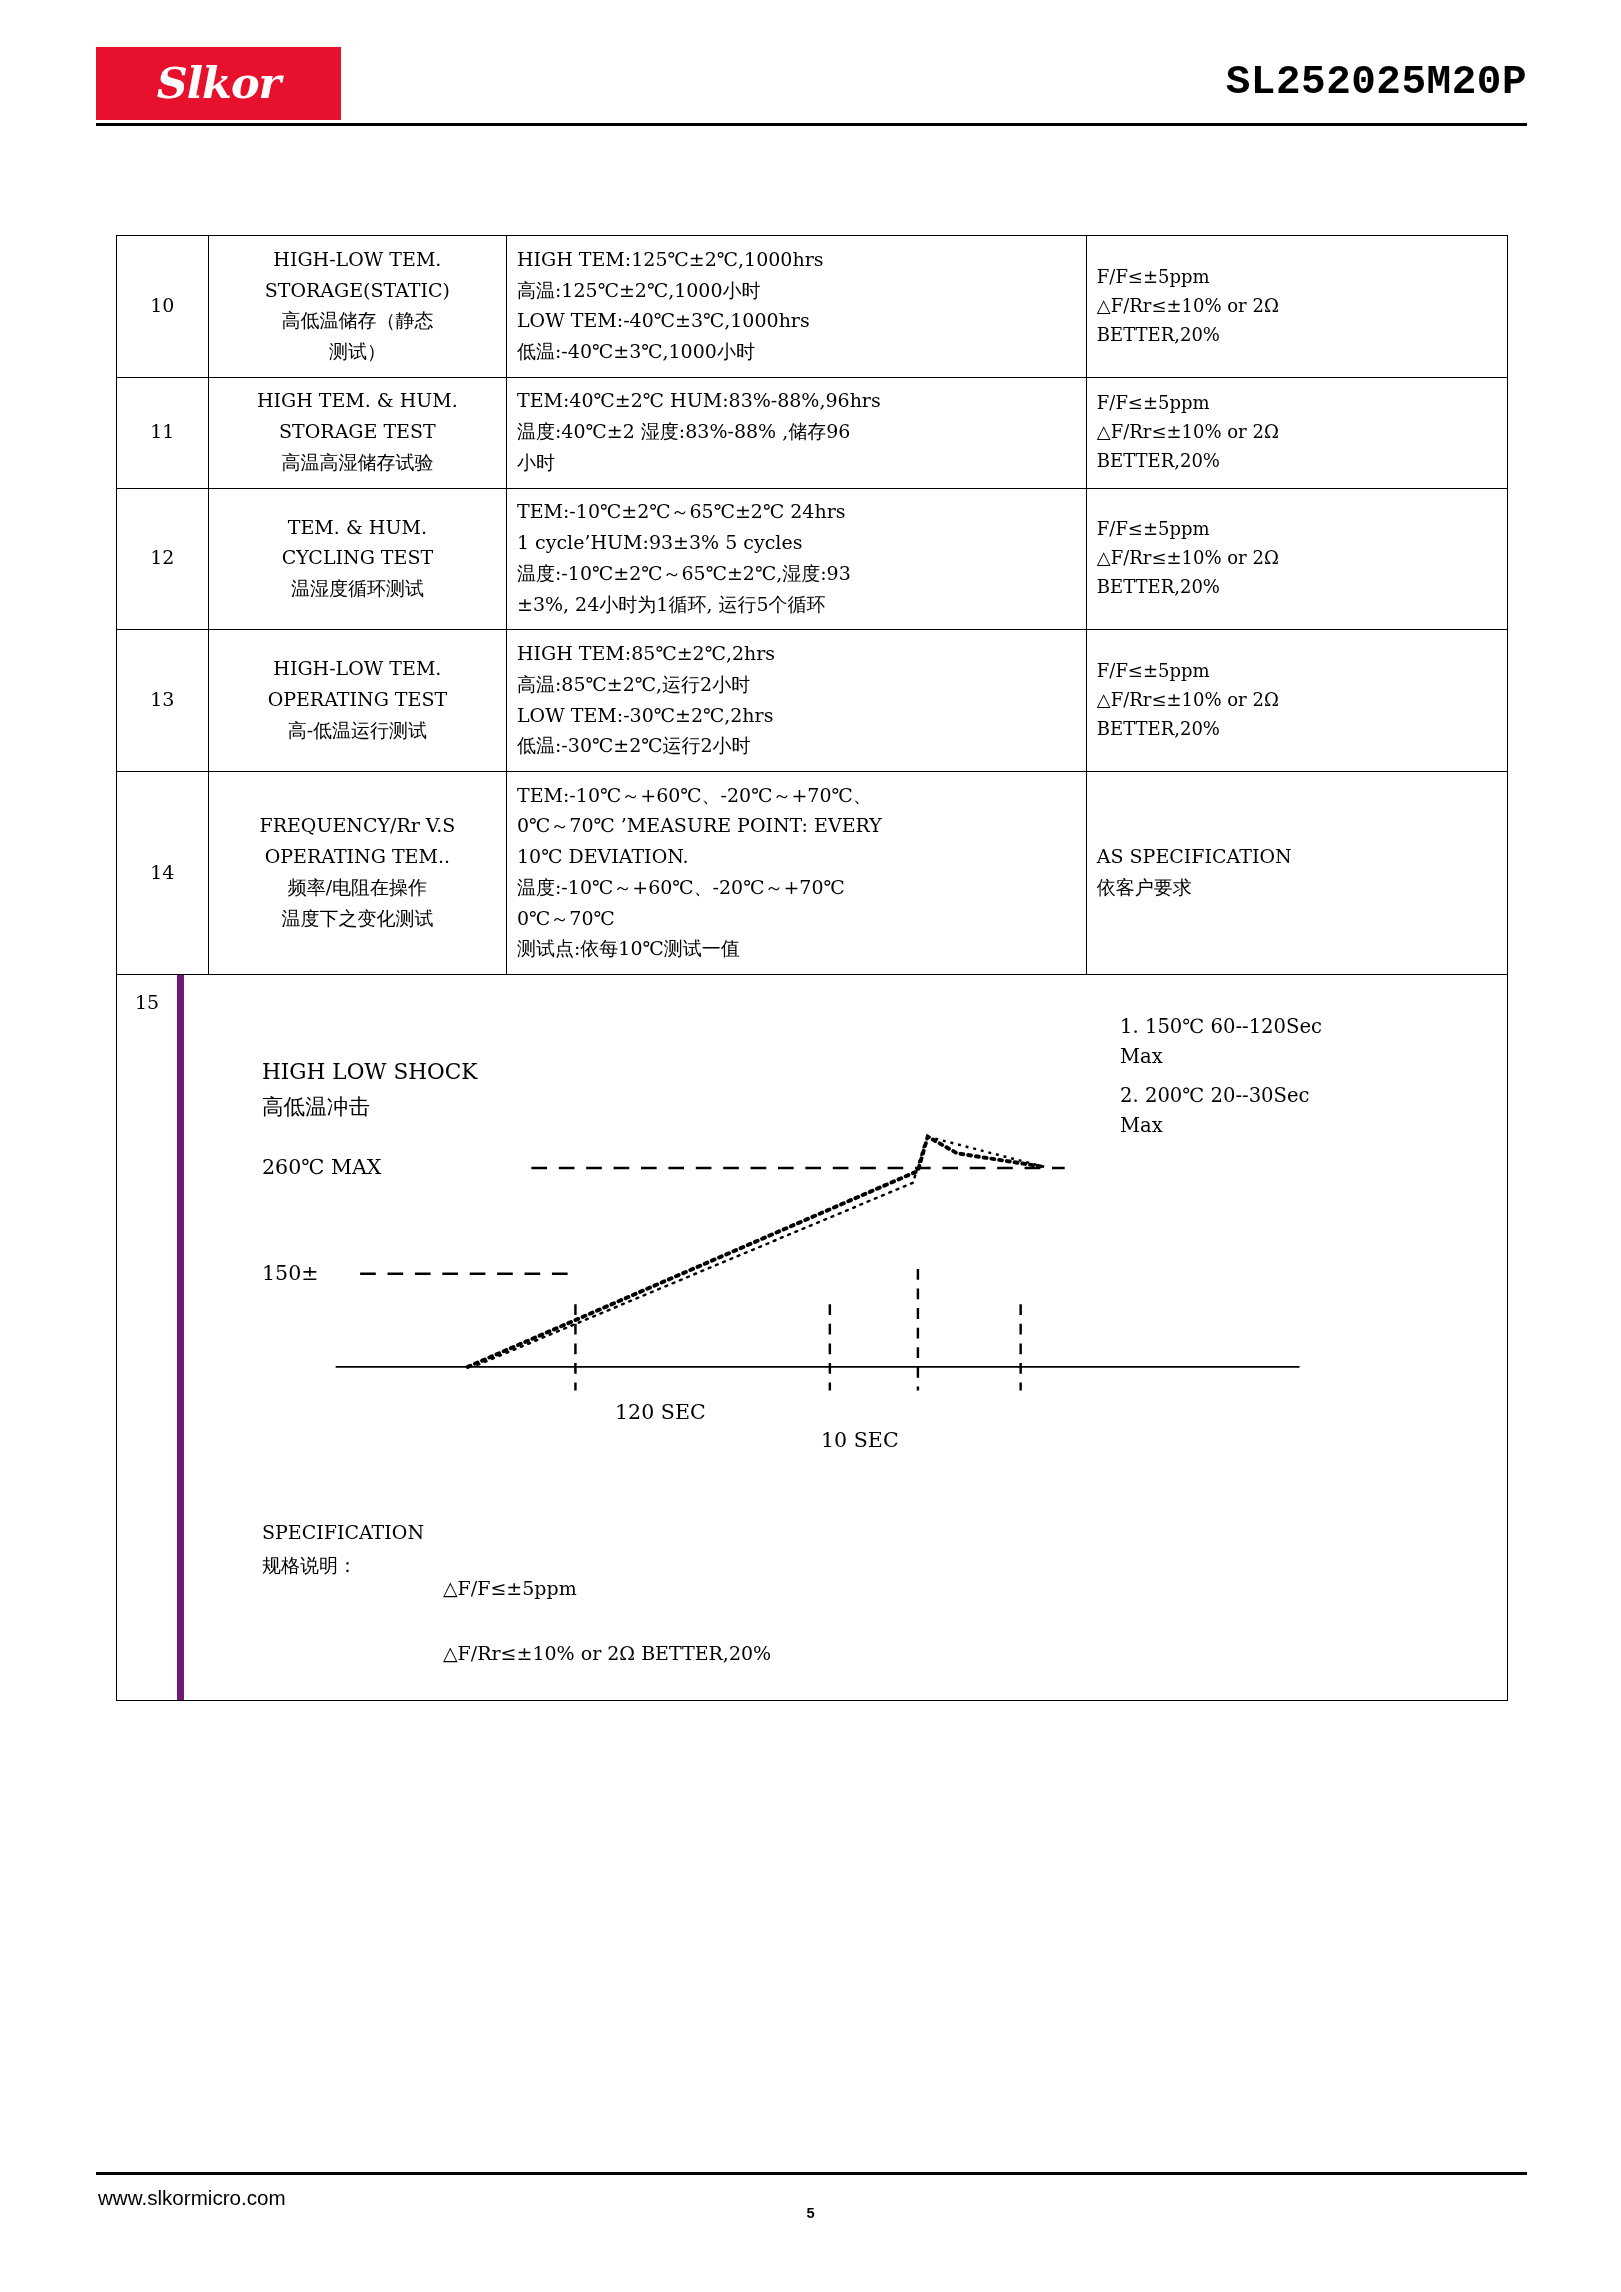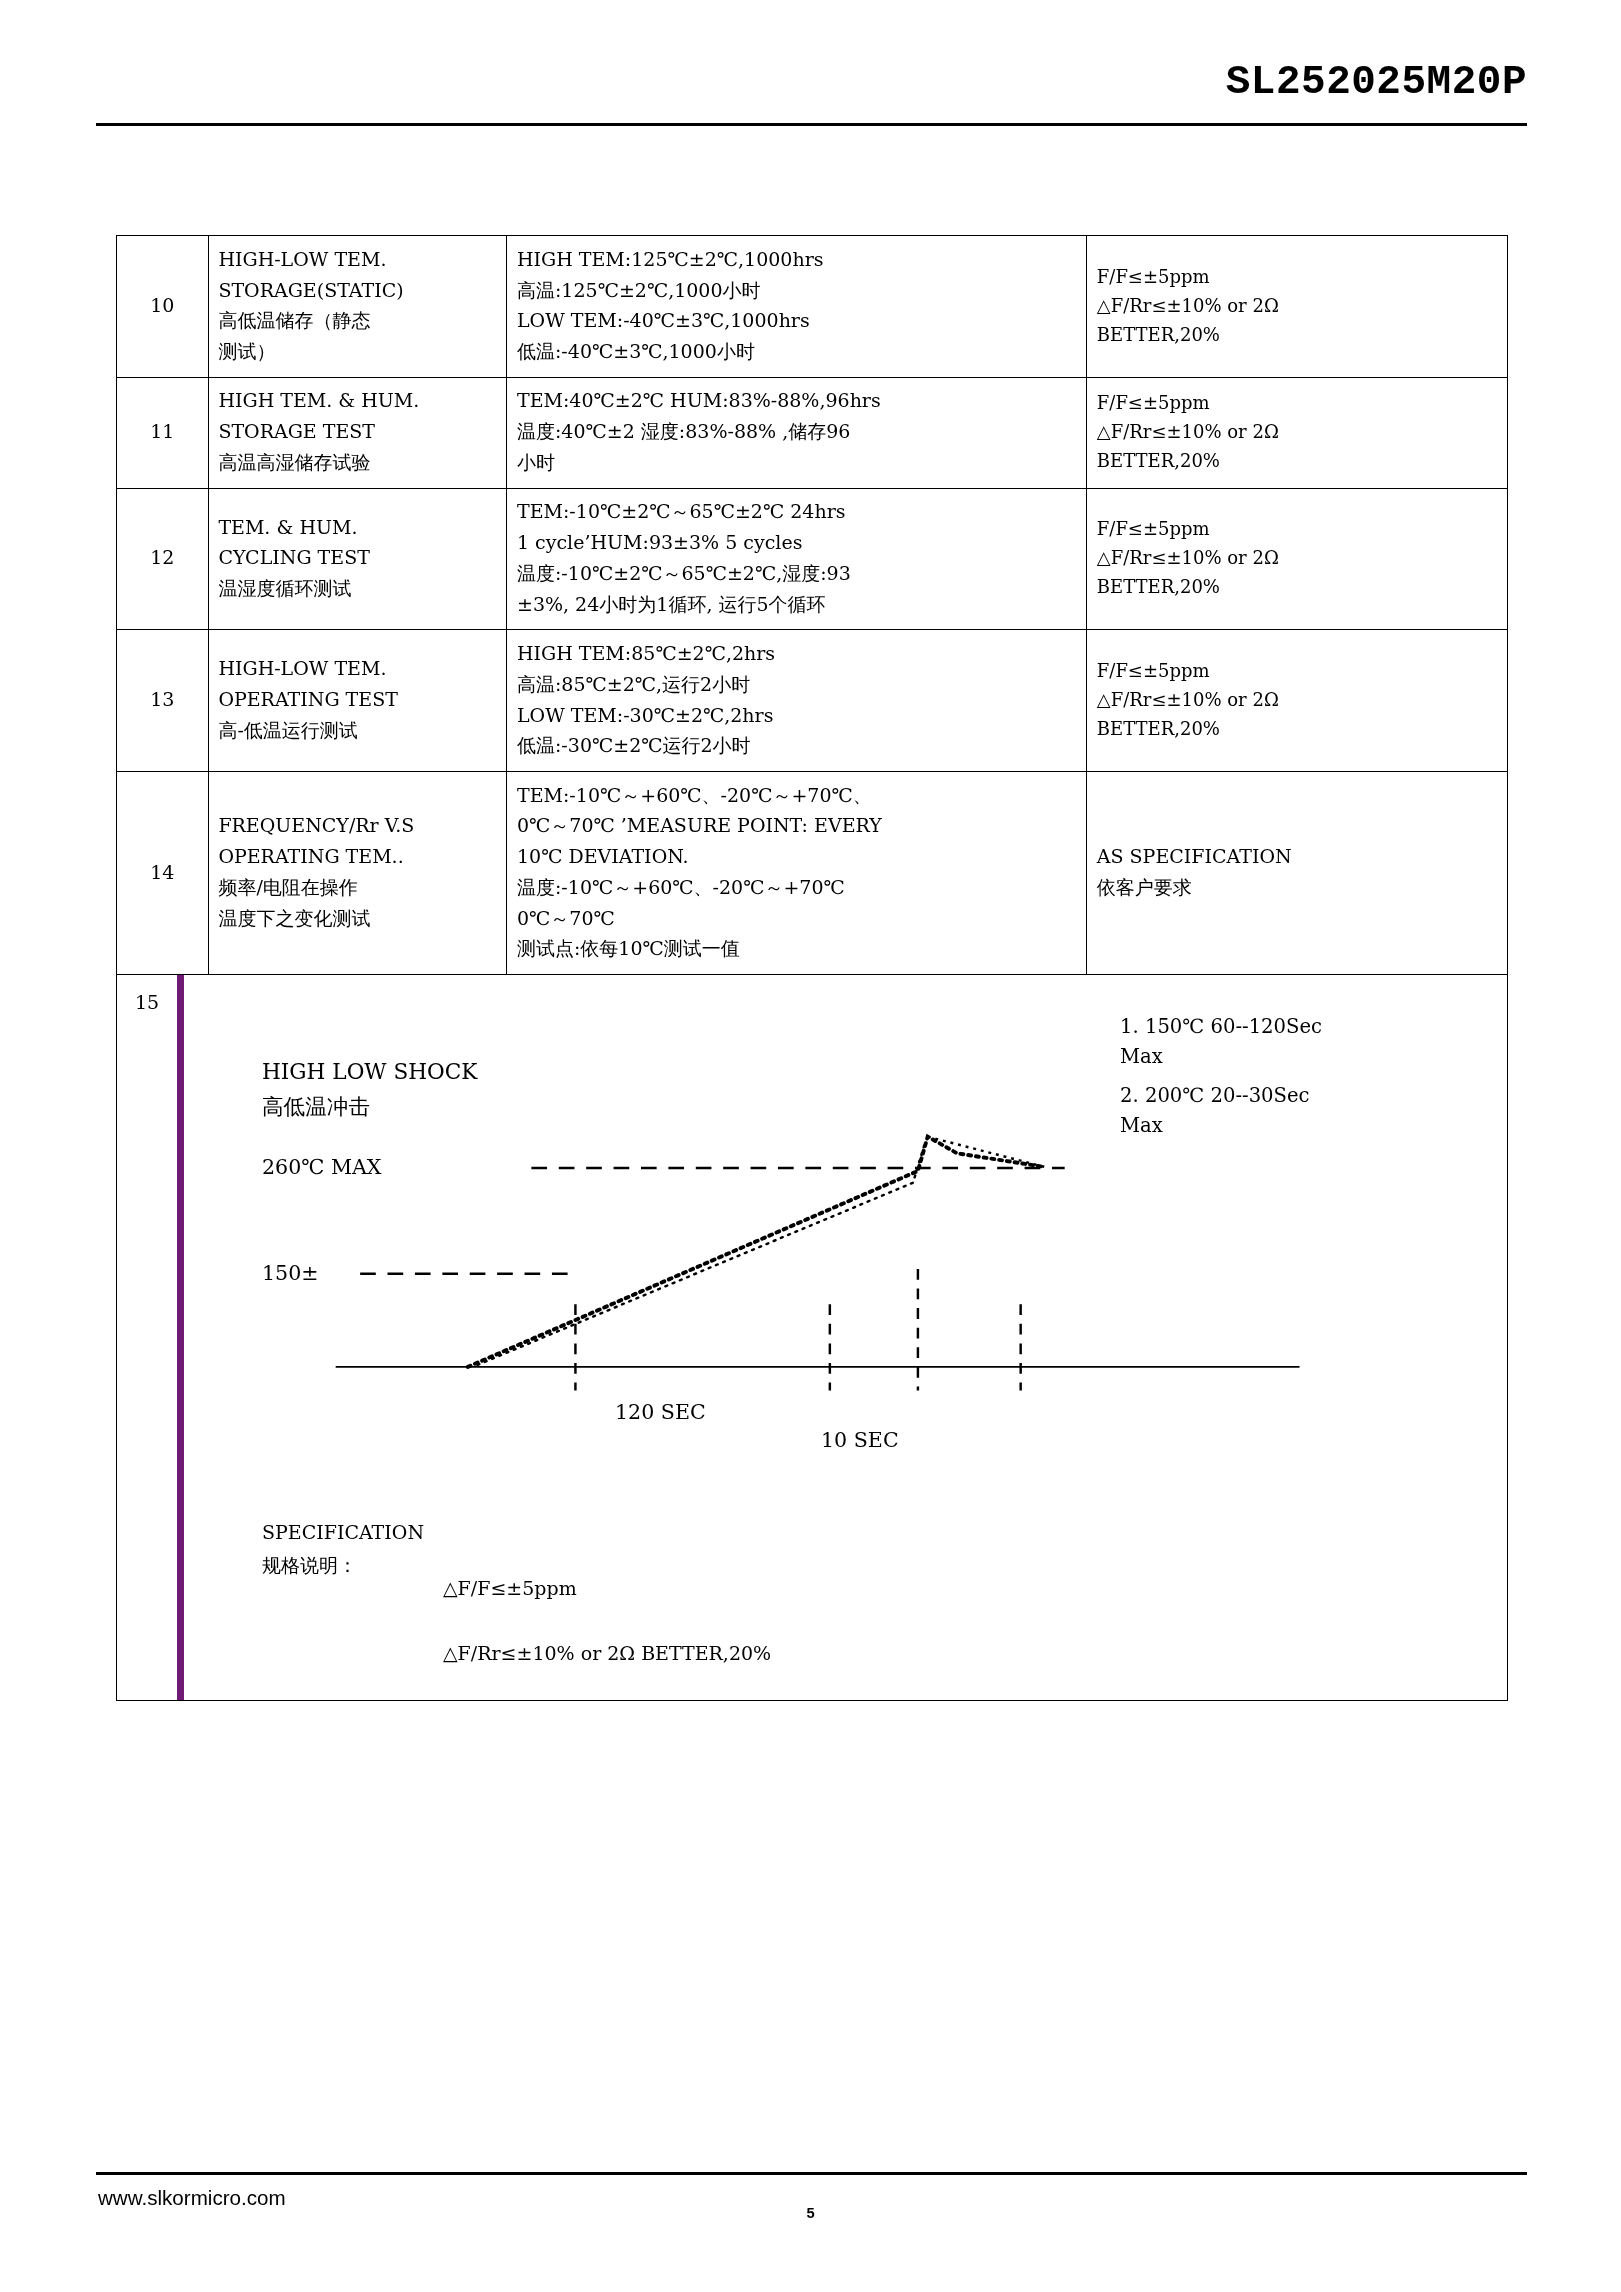--- a/index.html
+++ b/index.html
@@ -78,21 +78,21 @@
   }
   .table td {
     border: 1px solid #000;
     vertical-align: middle;
     padding: 7.8px 9.8px 9.8px 9.8px;
     font-family: "DejaVu Serif", serif;
     font-size: 19px;
     line-height: 1.62;
   }
   .col-no { width: 67px; text-align: center; }
-  .col-item { width: 265px; }
+  .col-item { width: 265px; text-align: center; }
   .col-cond { width: 534px; }
   .col-spec { width: 382px; }
 
   
   .chart-row td {
     padding: 0;
   }
   .chart-cell {
     position: relative;
     height: 725px;
@@ -211,20 +211,23 @@
     font-size: 14.7px;
     font-weight: bold;
   }
 </style>
 </head>
 <body>
 
 <div class="page">
 
   <div class="header">
+    <div class="logo-box">
+      <span class="logo-text">Slkor</span>
+    </div>
     <div class="part-number">SL252025M20P</div>
   </div>
   <div class="header-rule"></div>
 
   <table class="table">
     <tbody>
       <tr>
         <td class="col-no">10</td>
         <td class="col-item" style="white-space:pre-line;">HIGH-LOW TEM.
 STORAGE(STATIC)

